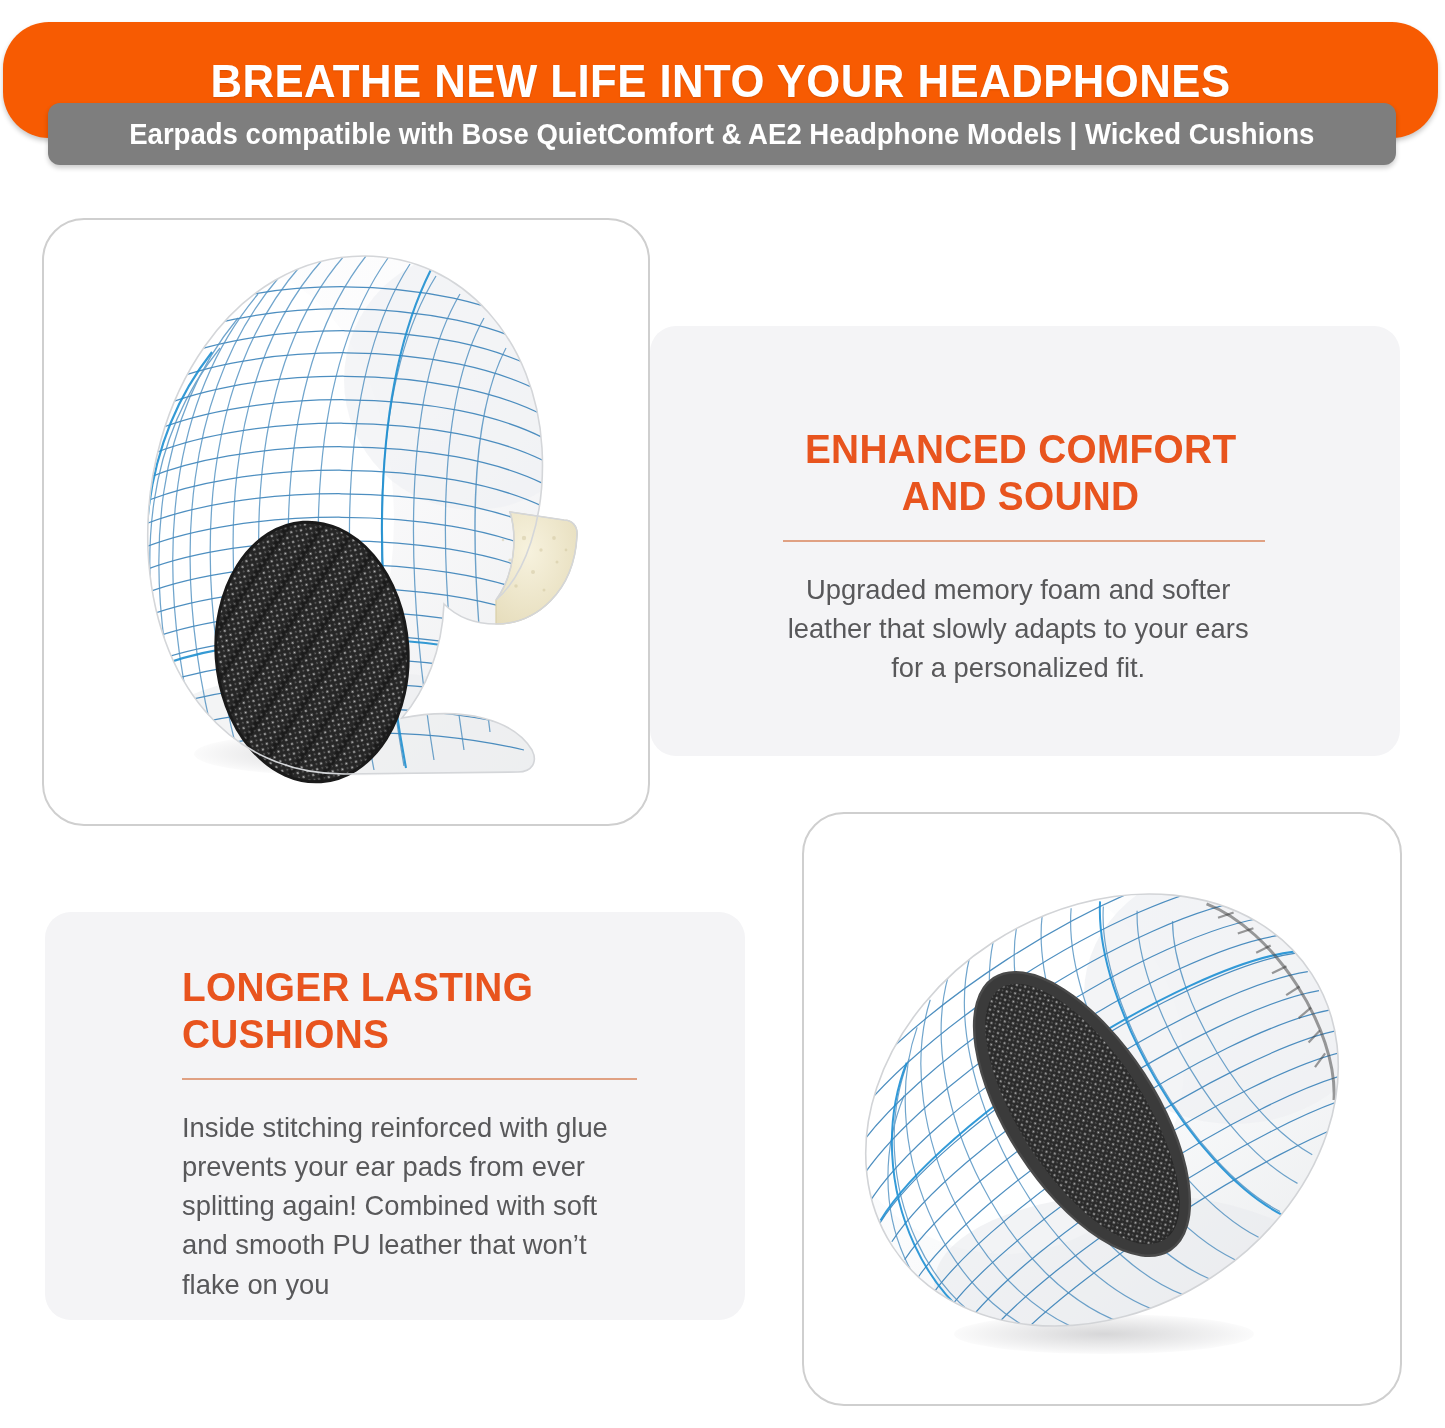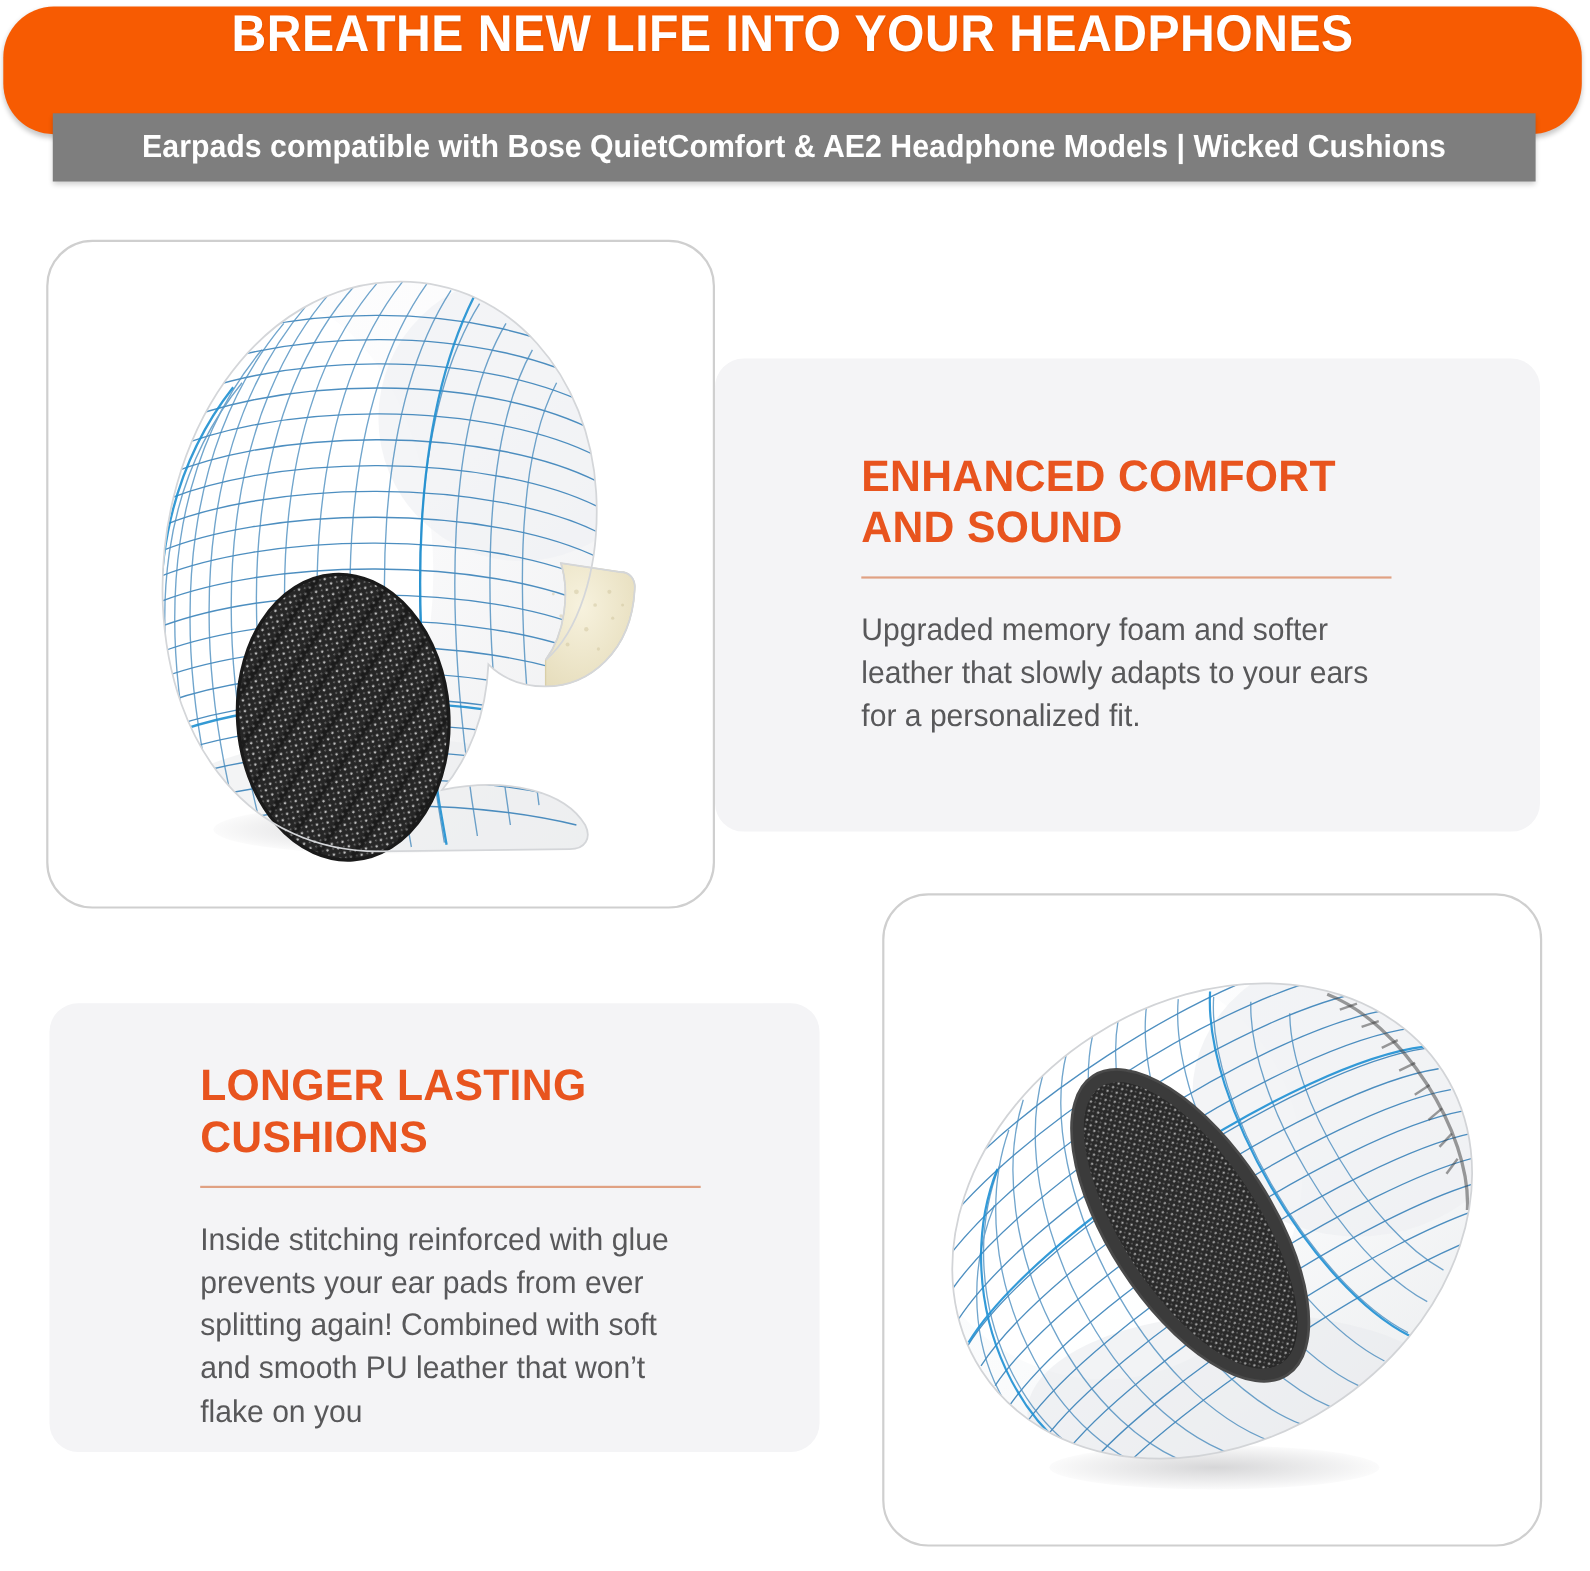--- a/index.html
+++ b/index.html
@@ -19,48 +19,48 @@
   #header-block {
     position: absolute;
     left: 0;
     top: 0;
     width: 1445px;
     height: 175px;
   }
   #title-bar {
     position: absolute;
     left: 3px;
-    top: 6px;
+    top: 22px;
     width: 1435px;
     height: 116px;
     background: #F75B02;
     border-radius: 46px;
     display: flex;
-    align-items: flex-start;
+    align-items: center;
     justify-content: center;
     box-shadow: 0 3px 5px rgba(0,0,0,0.22);
   }
   #title-text {
     color: #ffffff;
     font-size: 47px;
     font-weight: bold;
     letter-spacing: 0.5px;
     line-height: 1;
     transform: scaleX(0.93);
     white-space: nowrap;
     text-shadow: 0 1px 2px rgba(0,0,0,0.12);
   }
   #subtitle-bar {
     position: absolute;
     left: 48px;
     top: 103px;
     width: 1348px;
     height: 62px;
     background: #7E7E7E;
-    border-radius: 0;
+    border-radius: 12px;
     display: flex;
     align-items: center;
     justify-content: center;
     box-shadow: 0 3px 5px rgba(0,0,0,0.20);
   }
   #subtitle-text {
     color: #ffffff;
     font-size: 29px;
     font-weight: bold;
     line-height: 1;
@@ -113,21 +113,21 @@
   #feature-panel-2 {
     left: 45px;
     top: 912px;
     width: 700px;
     height: 408px;
     text-decoration: underline;
   }
   .feature-inner {
     position: absolute;
   }
-  #feature-inner-1 { left: 133px; top: 84px; width: 490px; }
+  #feature-inner-1 { left: 133px; top: 100px; width: 490px; text-align: center; }
   #feature-inner-2 { left: 137px; top: 52px; width: 470px; }
 
   .feature-heading {
     color: #E8541E;
     font-size: 40px;
     font-weight: bold;
     line-height: 1.18;
     letter-spacing: 0.3px;
     transform: scaleX(0.97);
     transform-origin: left center;

